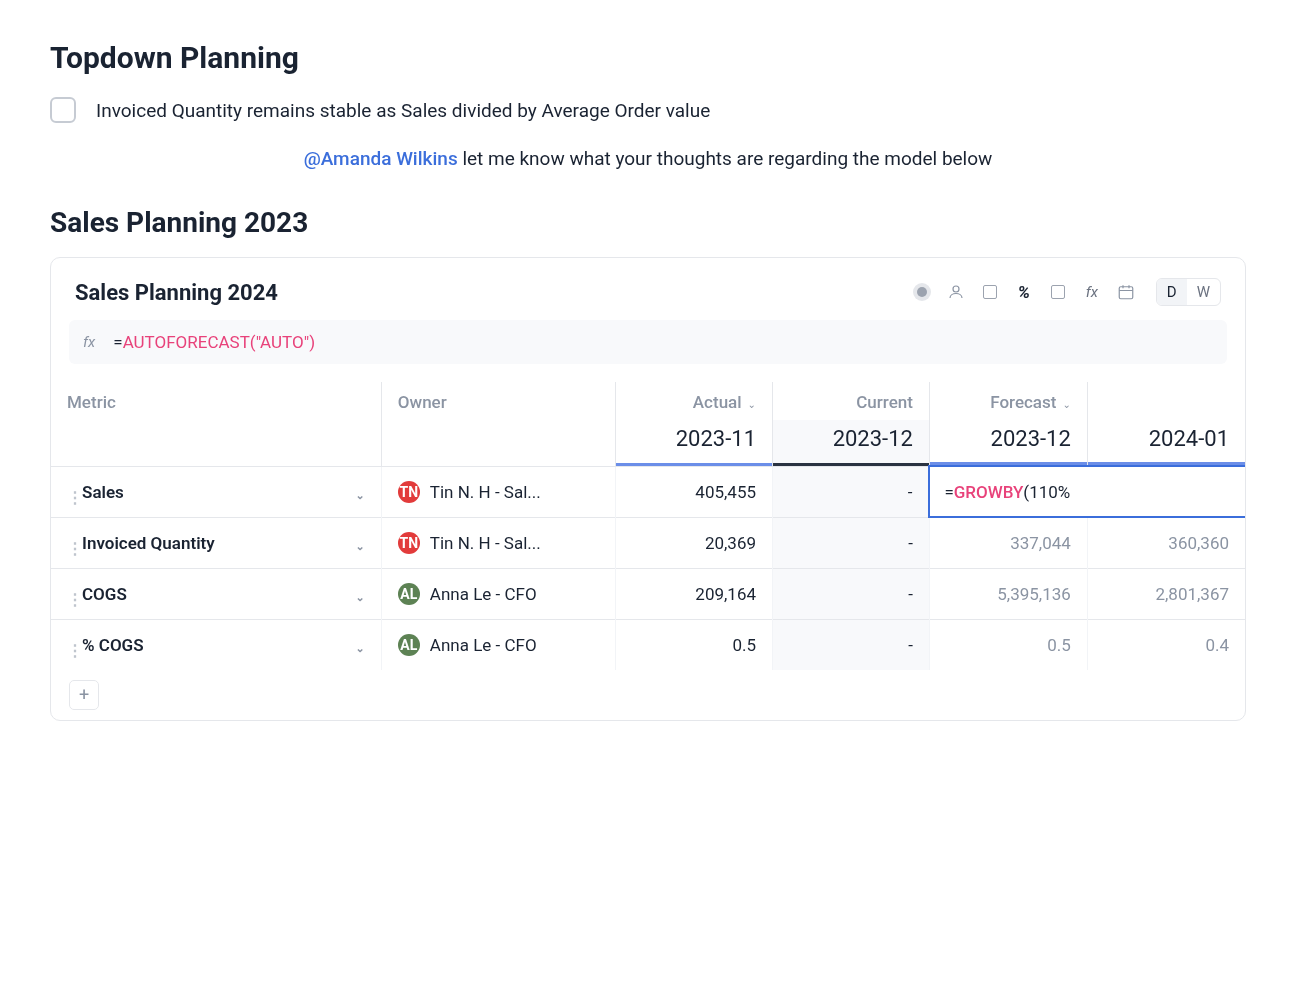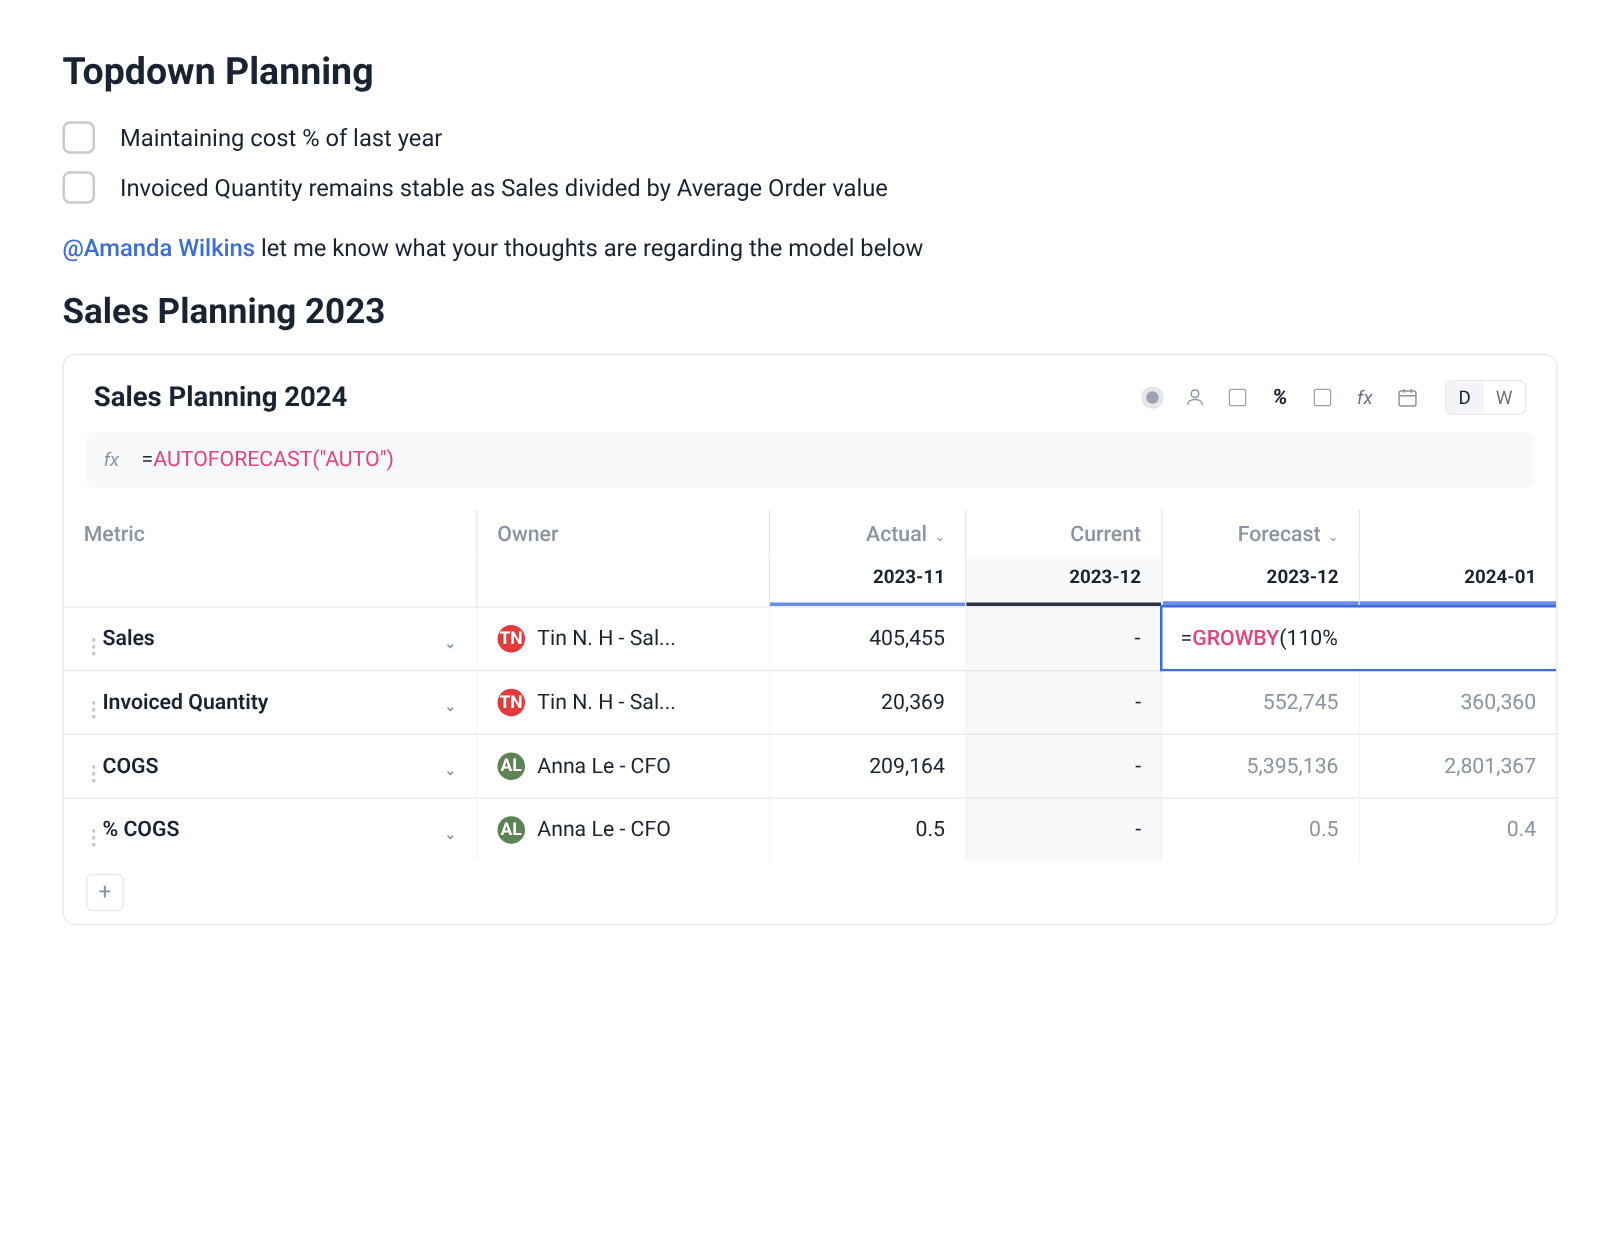--- a/index.html
+++ b/index.html
@@ -11,21 +11,21 @@
   width: 1296px;
 }
 .page-title { font-size: 30px; font-weight: 700; color: #1a2332; margin-bottom: 22px; }
 .checklist { margin-bottom: 24px; }
 .check-row { display: flex; align-items: center; gap: 20px; margin-bottom: 14px; font-size: 19px; }
 .checkbox { width: 26px; height: 26px; border: 2px solid #c6cbd3; border-radius: 6px; display: flex; align-items: center; justify-content: center; flex-shrink: 0; cursor: pointer; }
 .checkbox.checked { background: #1a2332; border-color: #1a2332; }
 .checkbox.checked::after { content: ''; width: 12px; height: 7px; border-left: 3px solid #fff; border-bottom: 3px solid #fff; transform: rotate(-45deg); margin-top: -3px; }
 .strike { text-decoration: line-through; color: #6b7280; }
 .mention { color: #3b6edb; font-weight: 500; }
-.note { font-size: 19px; margin-bottom: 22px; }
+.note { font-size: 19px; margin-bottom: 36px; text-align: center; }
 .section-title { font-size: 28px; font-weight: 700; color: #1a2332; margin-bottom: 18px; }
 .planning-card { border: 1px solid #e5e7eb; border-radius: 10px; padding: 0; overflow: hidden; }
 .card-header { display: flex; align-items: center; justify-content: space-between; padding: 20px 24px 14px; gap: 26px; }
 .card-title { font-size: 22px; font-weight: 700; }
 .card-toolbar { display: flex; align-items: center; gap: 14px; color: #6b7280; }
 .tb-icon { display: inline-flex; align-items: center; justify-content: center; width: 20px; height: 20px; cursor: pointer; }
 .tb-small-box { width: 14px; height: 14px; border: 1.5px solid #9ca3af; border-radius: 2px; }
 .tb-pct { font-weight: 700; font-size: 17px; color: #1a2332; font-style: italic; }
 .tb-fx { font-style: italic; font-size: 15px; color: #6b7280; }
 .tb-dot { width: 10px; height: 10px; border-radius: 50%; background: #9ca3af; box-shadow: 0 0 0 4px #e5e7eb; }
@@ -36,21 +36,21 @@
 .fx-label { font-style: italic; color: #8b94a3; font-size: 15px; }
 .formula-code { color: #e8427a; }
 .formula-eq { color: #1a2332; }
 .formula-punct { color: #e8427a; }
 .formula-str { color: #e8427a; }
 .table-wrap { overflow-x: hidden; }
 table { border-collapse: collapse; width: 100%; }
 th, td { border-top: 1px solid #e5e7eb; padding: 14px 16px; text-align: left; font-size: 17px; }
 thead th { border-top: none; font-weight: 500; color: #8b94a3; }
 .super-head th { padding: 10px 16px 8px; vertical-align: top; }
-.period-head th { color: #1a2332; font-weight: 700; font-size: 15px; padding-top: 6px; text-align: right; }
+.period-head th { color: #1a2332; font-weight: 400; font-size: 22px; padding-top: 6px; text-align: right; }
 .col-metric { width: 340px; }
 .col-owner { width: 240px; }
 .col-data { width: 160px; text-align: right; }
 .col-data-head { text-align: right; }
 .metric-label { font-weight: 600; color: #1a2332; display: flex; align-items: flex-end; gap: 0; }
 .drag-handle { color: #bfc5cd; font-size: 16px; line-height: 0.4; cursor: grab; letter-spacing: -1px; }
 .drag-handle::before { content: '⋮'; }
 .chev { margin-left: auto; color: #8b94a3; font-size: 11px; cursor: pointer; }
 .owner-cell { display: flex; align-items: center; gap: 10px; }
 .avatar { width: 22px; height: 22px; border-radius: 50%; display: inline-flex; align-items: center; justify-content: center; font-size: 14px; font-weight: 700; color: #fff; flex-shrink: 0; }
@@ -72,24 +72,20 @@
 tbody td { border-right: 1px solid #f2f4f7; }
 tbody td:last-child { border-right: none; }
 .person-icon svg, .cal-icon svg { width: 18px; height: 18px; stroke: #8b94a3; fill: none; stroke-width: 1.6; }
 </style>
 </head>
 <body>
 
 <h1 class="page-title">Topdown Planning</h1>
 
 <div class="checklist">
-  <div class="check-row">
-    <span class="checkbox"></span>
-    <span>Maintaining cost % of last year</span>
-  </div>
   <div class="check-row">
     <span class="checkbox"></span>
     <span>Invoiced Quantity remains stable as Sales divided by Average Order value</span>
   </div>
 </div>
 
 <p class="note">
   <span class="mention">@Amanda Wilkins</span><span> let me know what your thoughts are regarding the model below</span>
 </p>
 
@@ -184,21 +180,21 @@
               </div>
             </td>
           <td>
               <div class="owner-cell">
                 <span class="avatar red">TN</span>
                 <span>Tin N. H - Sal...</span>
               </div>
             </td>
           <td class="num">20,369</td>
           <td class="num current-col">-</td>
-          <td class="num faded">552,745</td>
+          <td class="num faded">337,044</td>
           <td class="num faded">360,360</td>
         </tr>
         <tr>
           <td>
               <div class="metric-label">
                 <span class="drag-handle"></span>
                 <span>COGS</span>
                 <span class="chev">⌄</span>
               </div>
             </td>

